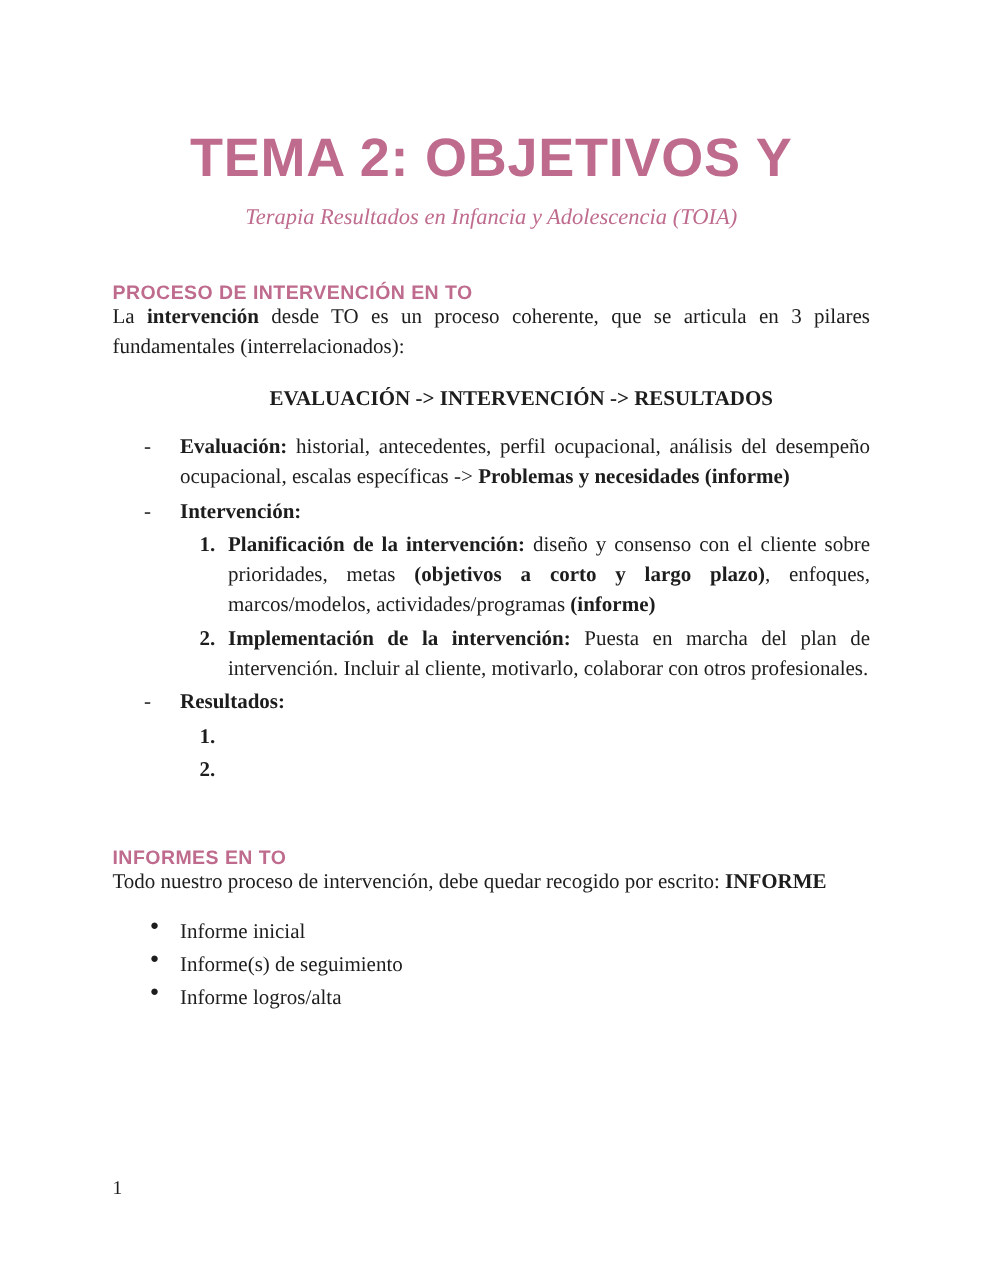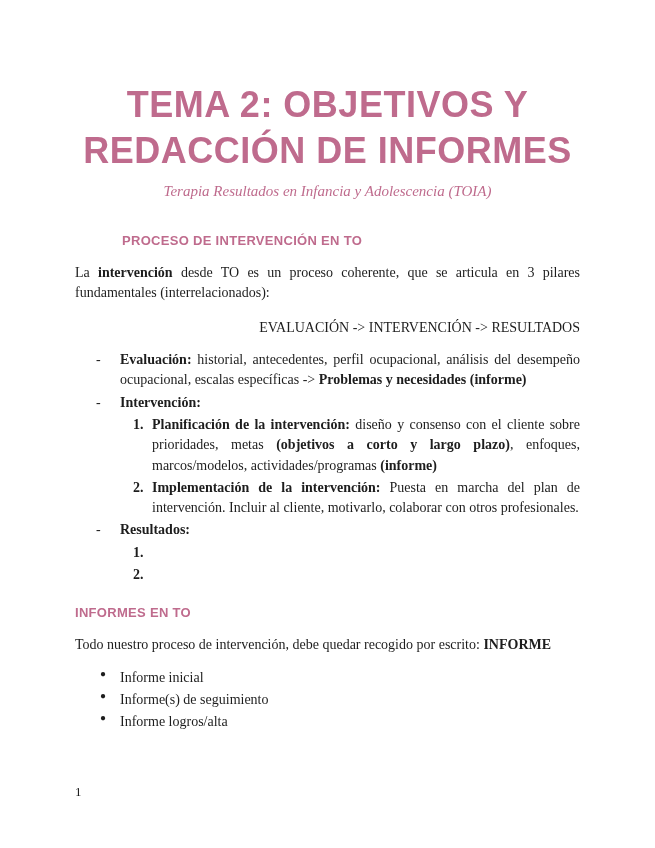--- a/index.html
+++ b/index.html
@@ -40,32 +40,31 @@
     color:var(--accent);
   }
   .section-heading{
     font-family:"Liberation Sans", sans-serif;
     font-stretch:condensed;
     font-weight:700;
     font-size:13px;
     letter-spacing:0.3px;
     color:var(--accent);
   }
-  .section-heading.first{margin-top:33px;margin-left:47px;}
-  .section-heading.second{margin-top:20px;}
+  .section-heading.first{margin-top:33px;}
+  .section-heading.second{margin-top:40px;}
   .body-text{
-    margin-top:15px;
     font-size:14px;
     line-height:1.45;
     text-align:justify;
   }
   .pillars{
     margin-top:14px;
-    font-weight:400;
-    text-align:right;
+    font-weight:700;
+    text-align:center;
     margin-left:40px;
   }
   .list{margin-top:12px;}
   .li{display:flex;margin-top:2px;font-size:14px;line-height:1.45;}
   .li .li-text{flex:1;text-align:justify;}
   .li .marker{flex:none;}
   .li.dash .marker{margin-left:21px;width:24px;}
   .li.num .marker{margin-left:58px;width:19px;font-weight:700;}
   .li.dot .marker{margin-left:25px;width:20px;font-size:10px;position:relative;top:-1px;}
   strong{font-weight:700;}
@@ -75,21 +74,20 @@
     font-size:13px;
   }
 </style>
 </head>
 <body>
 
 <div class="page">
 
   <h1 class="title">
     <span class="title-line">TEMA 2: OBJETIVOS Y</span>
-    <span class="title-line">REDACCIÓN DE INFORMES</span>
   </h1>
 
   <p class="subtitle">Terapia Resultados en Infancia y Adolescencia (TOIA)</p>
 
   <div>
     <h2 class="section-heading first">PROCESO DE INTERVENCIÓN EN TO</h2>
 
     <p class="body-text">La <strong>intervención</strong> desde TO es un proceso coherente, que se articula en 3 pilares fundamentales (interrelacionados):</p>
 
     <p class="body-text pillars">EVALUACIÓN -&gt; INTERVENCIÓN -&gt; RESULTADOS</p>

